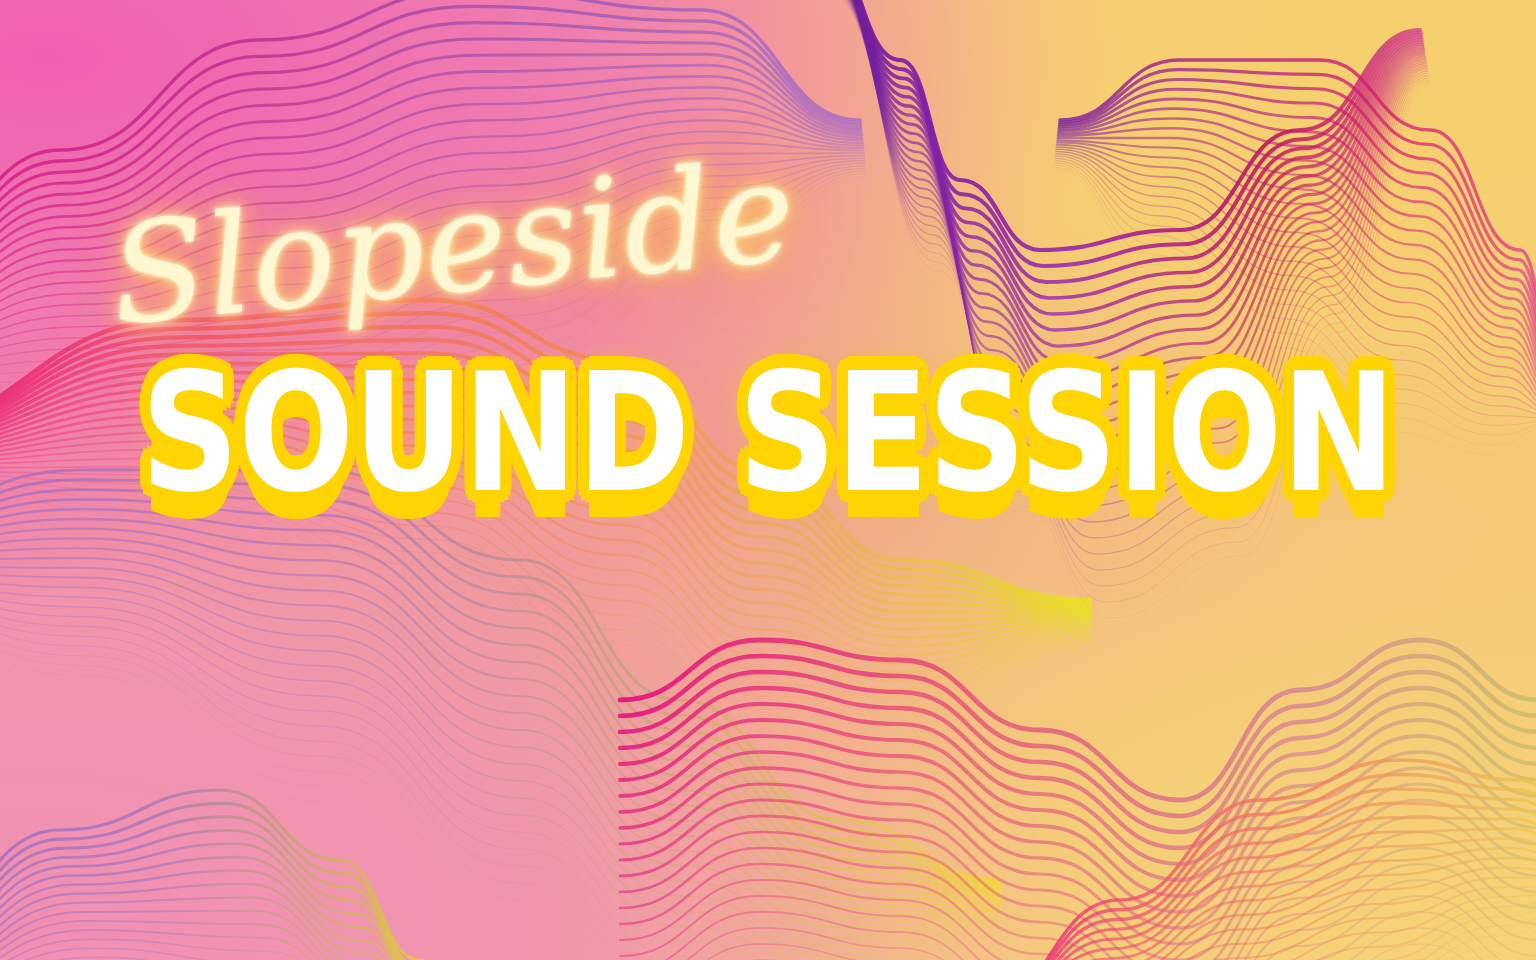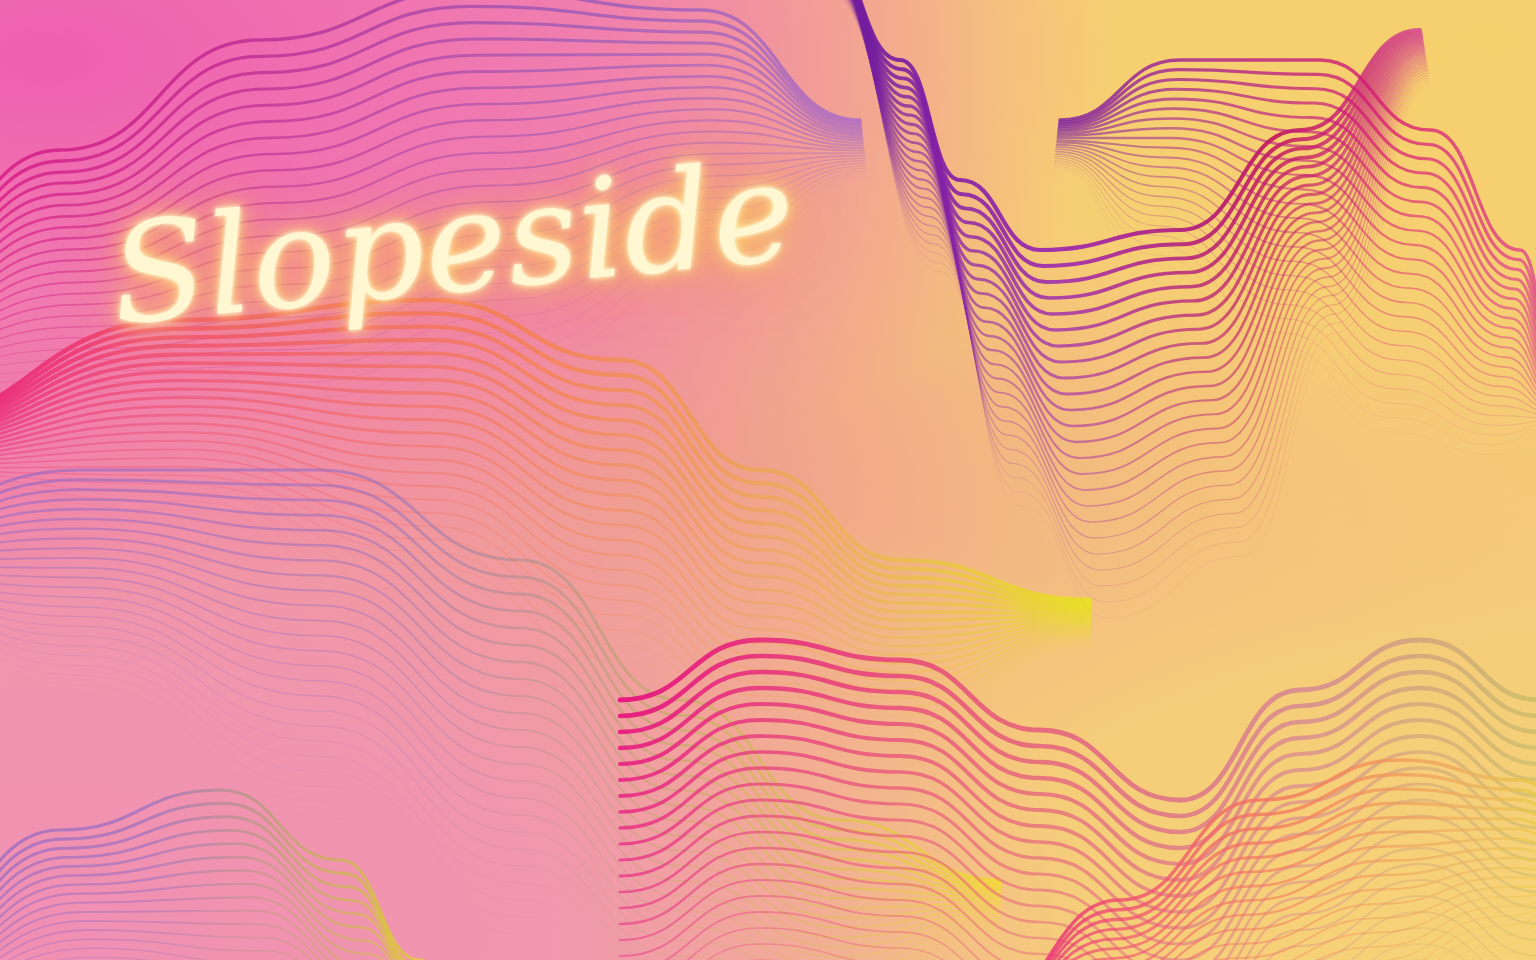--- a/index.html
+++ b/index.html
@@ -346,14 +346,19 @@
         <path d="M 974.9 1048.3 C 1036.4 1048.3, 1036.4 1065.7, 1097.9 1065.7 C 1162.7 1065.7, 1162.7 1044.4, 1227.4 1044.4 C 1297.4 1044.4, 1297.4 1004.4, 1367.4 1004.4 C 1432.7 1004.4, 1432.7 945.7, 1497.9 945.7 C 1546.4 945.7, 1546.4 898.3, 1594.9 898.3" stroke-width="1.05" opacity="0.217"></path>
         <path d="M 974.6 1050.5 C 1035.6 1050.5, 1035.6 1075.4, 1096.6 1075.4 C 1161.1 1075.4, 1161.1 1058.8, 1225.5 1058.8 C 1295.5 1058.8, 1295.5 1018.8, 1365.5 1018.8 C 1431.1 1018.8, 1431.1 955.4, 1496.6 955.4 C 1545.6 955.4, 1545.6 900.5, 1594.6 900.5" stroke-width="0.90" opacity="0.183"></path>
         <path d="M 974.3 1052.8 C 1034.8 1052.8, 1034.8 1085.1, 1095.3 1085.1 C 1159.4 1085.1, 1159.4 1073.1, 1223.6 1073.1 C 1293.6 1073.1, 1293.6 1033.1, 1363.6 1033.1 C 1429.4 1033.1, 1429.4 965.1, 1495.3 965.1 C 1544.8 965.1, 1544.8 902.8, 1594.3 902.8" stroke-width="0.75" opacity="0.149"></path>
         <path d="M 974.0 1055.0 C 1034.0 1055.0, 1034.0 1094.9, 1094.0 1094.9 C 1157.8 1094.9, 1157.8 1087.5, 1221.7 1087.5 C 1291.7 1087.5, 1291.7 1047.5, 1361.7 1047.5 C 1427.8 1047.5, 1427.8 974.9, 1494.0 974.9 C 1544.0 974.9, 1544.0 905.0, 1594.0 905.0" stroke-width="0.60" opacity="0.114"></path>
         <path d="M 973.7 1057.3 C 1033.2 1057.3, 1033.2 1104.6, 1092.7 1104.6 C 1156.2 1104.6, 1156.2 1101.9, 1219.7 1101.9 C 1289.7 1101.9, 1289.7 1061.9, 1359.7 1061.9 C 1426.2 1061.9, 1426.2 984.6, 1492.7 984.6 C 1543.2 984.6, 1543.2 907.3, 1593.7 907.3" stroke-width="0.45" opacity="0.080"></path>
       </g>
   </svg>
 
   <div id="script-word">Slopeside</div>
 
+  <div id="title-block">
+    <div class="title-line">
+      <span class="title-word">SOUND</span><span class="title-gap"></span><span class="title-word">SESSION</span>
+    </div>
+  </div>
 
 </div>
 
 </body></html>

